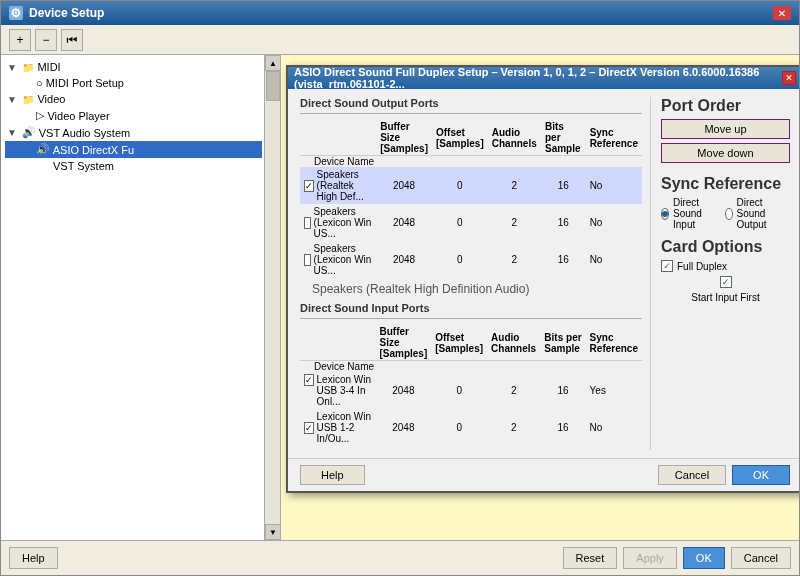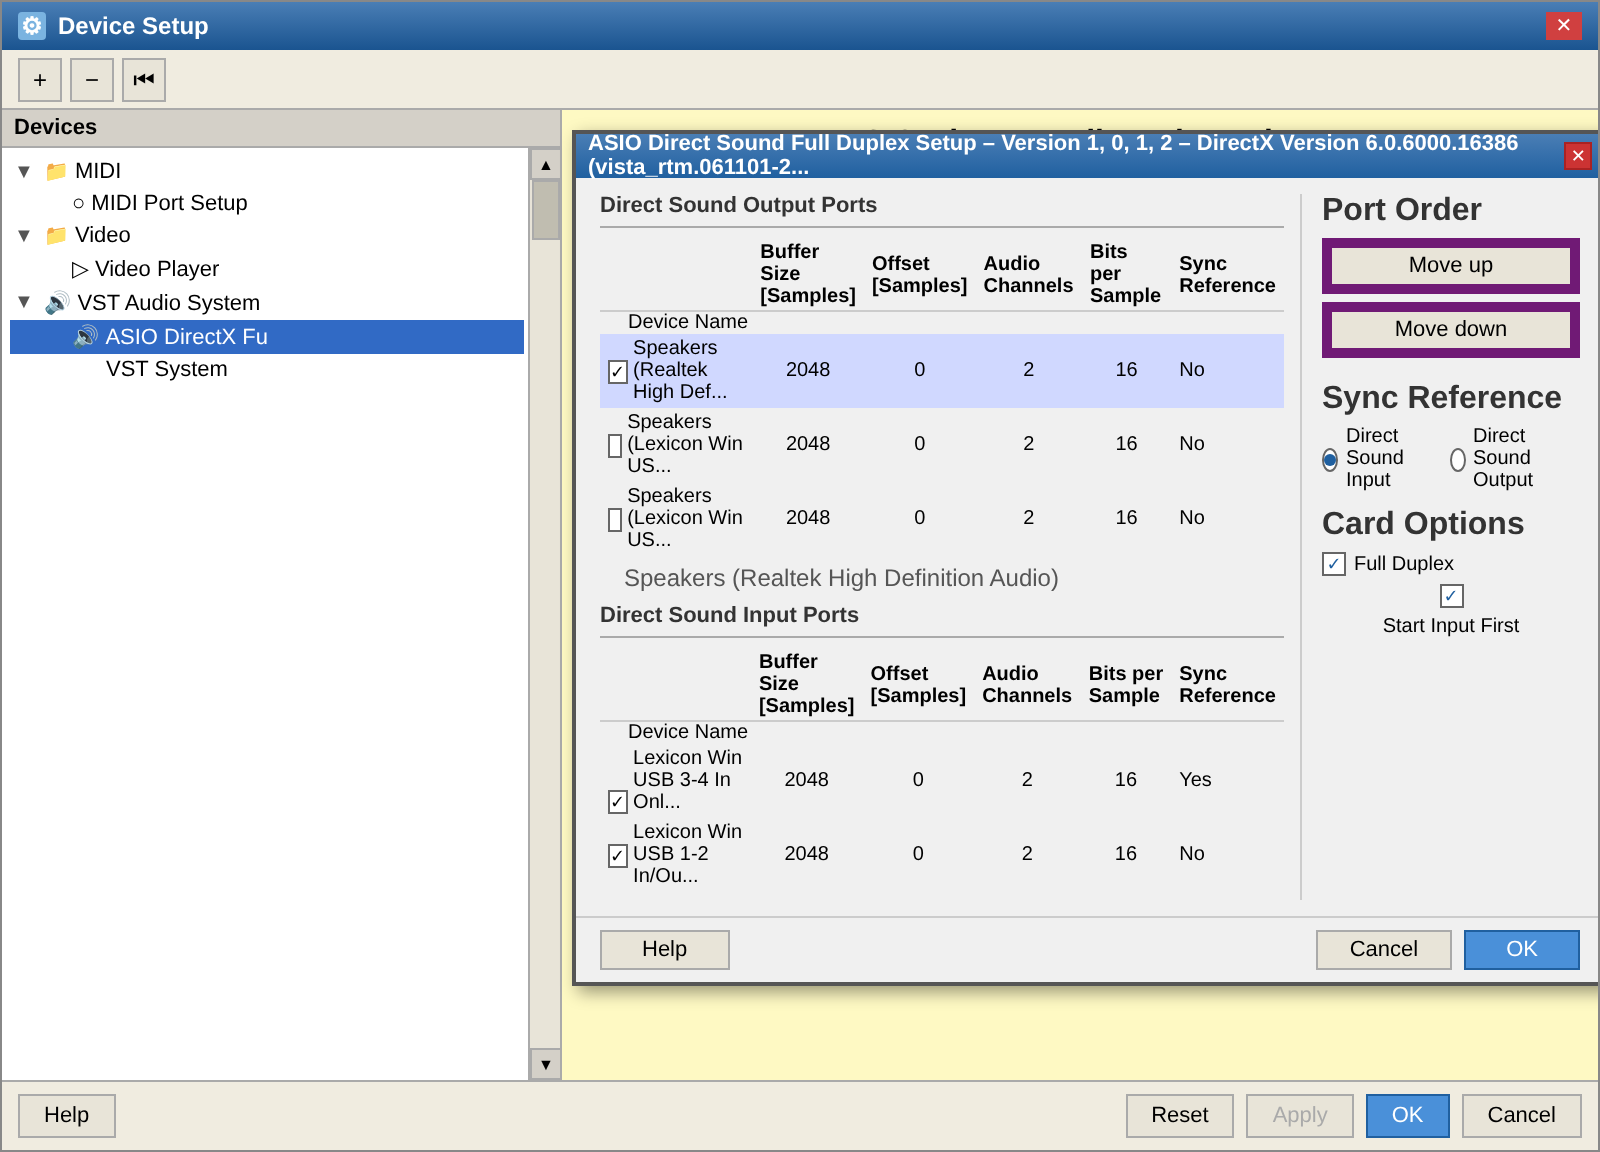--- a/index.html
+++ b/index.html
@@ -76,21 +76,21 @@
 
     .row-checkbox { width: 12px; height: 12px; border: 1px solid #666; background: white; display: inline-flex; align-items: center; justify-content: center; }
     .row-checkbox.checked::after { content: '✓'; font-size: 9px; }
     .status-label { font-size: 12px; color: #555; margin: 4px 0 6px 12px; }
 
     
     .inner-dialog-body { display: flex; }
     .inner-dialog-left { flex: 1; }
     .inner-dialog-right { width: 140px; padding-left: 10px; border-left: 1px solid #ccc; margin-left: 8px; display: flex; flex-direction: column; gap: 8px; }
     .right-section-label { font-size: 16px; font-weight: bold; color: #333; margin-bottom: 4px; }
-    .side-btn { background: #e8e4d8; border: 5px solid #701a75; padding: 3px 8px; cursor: pointer; font-size: 11px; width: 100%; text-align: center; display: block; margin-bottom: 4px; }
+    .side-btn { background: #e8e4d8; border: 1px solid #701a75; padding: 3px 8px; cursor: pointer; font-size: 11px; width: 100%; text-align: center; display: block; margin-bottom: 4px; }
     .radio-group { display: flex; flex-direction: row; gap: 3px; }
     .radio-item { display: flex; align-items: center; gap: 4px; font-size: 10px; }
     .radio-dot { width: 12px; height: 12px; border-radius: 50%; border: 1px solid #666; background: white; display: inline-flex; align-items: center; justify-content: center; }
     .radio-dot.selected { }
     .radio-dot.selected::after { content: ''; width: 6px; height: 6px; background: #2060a0; border-radius: 50%; }
     .check-item { display: flex; align-items: center; gap: 4px; font-size: 10px; }
     .check-box { width: 12px; height: 12px; border: 1px solid #666; background: white; display: inline-flex; align-items: center; justify-content: center; }
     .check-box.checked::after { content: '✓'; font-size: 9px; color: #2060a0; }
 
     
@@ -117,21 +117,20 @@
 
   <div class="toolbar">
     <button class="toolbar-btn">+</button>
     <button class="toolbar-btn">−</button>
     <button class="toolbar-btn">⏮</button>
   </div>
 
   <div class="main-area">
 
     <div class="left-panel">
-      <div class="left-panel-header">Devices</div>
       <div class="tree-area" style="padding-right: 18px;">
 
         <div class="tree-item">
           <span class="tree-expander">▼</span>
           <span style="font-size:10px;">📁</span>
           <span>MIDI</span>
         </div>
         <div class="tree-item tree-indent-1">
           <span class="tree-expander"></span>
           <span>○</span>
@@ -290,21 +289,21 @@
                     <th class="col-num th-multi">Bits per<br>Sample</th>
                     <th class="col-sync">Sync<br>Reference</th>
                   </tr>
                   <tr>
                     <td colspan="6" style="padding:0;"><span style="font-size:10px;padding-left:14px;">Device Name</span></td>
                   </tr>
                 </thead>
                 <tbody>
                   <tr>
                     <td>
-                      <div style="display:flex;align-items:flex-end;gap:3px;">
+                      <div style="display:flex;align-items:flex-start;gap:3px;">
                         <div class="row-checkbox checked"></div>
                         <span>Lexicon Win USB 3-4 In Onl...</span>
                       </div>
                     </td>
                     <td class="col-num">2048</td>
                     <td class="col-num">0</td>
                     <td class="col-num">2</td>
                     <td class="col-num">16</td>
                     <td>Yes</td>
                   </tr>

